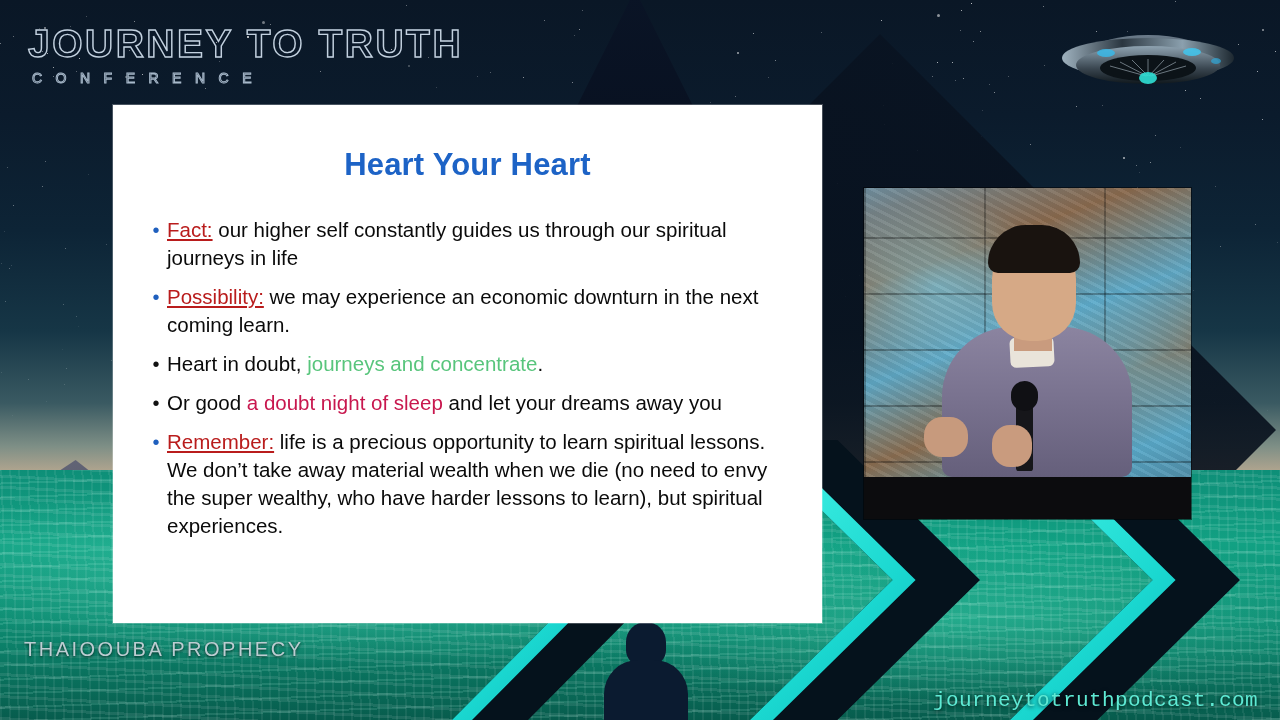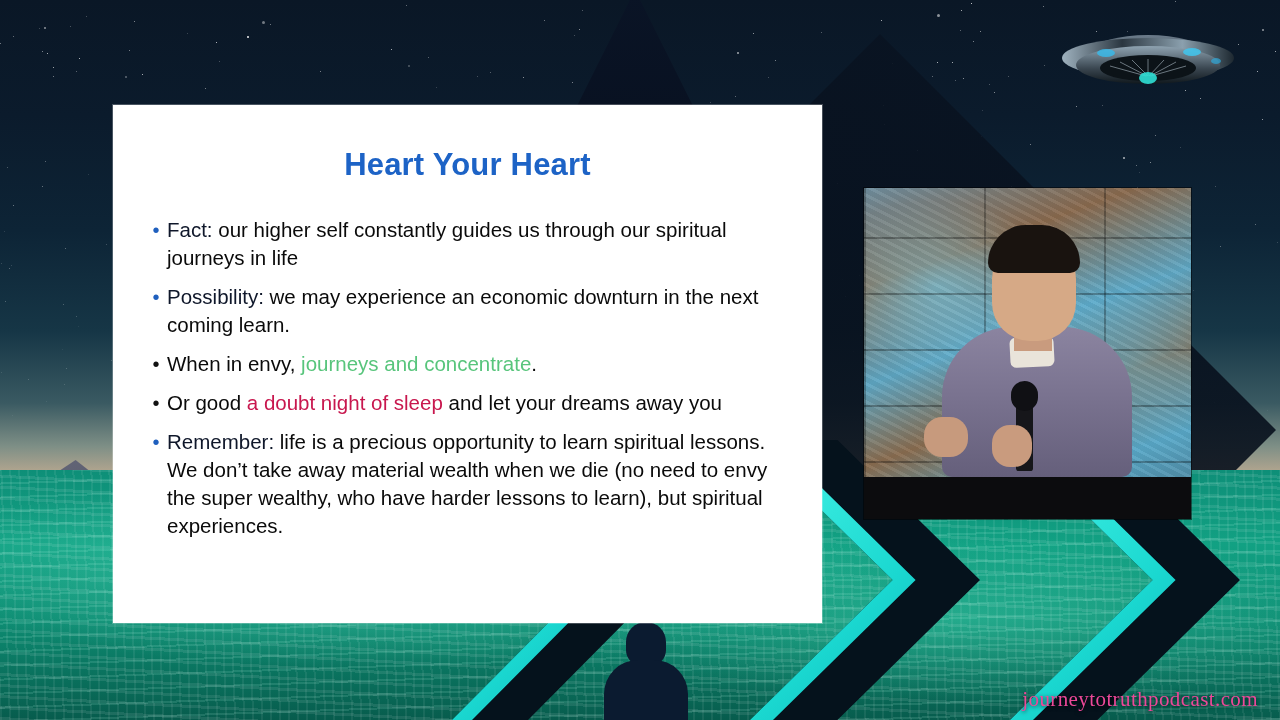--- a/index.html
+++ b/index.html
@@ -90,21 +90,21 @@
   }
   #bullets { margin:33px 24px 0 32px; }
   .bullet { display:flex; align-items:flex-start; margin-bottom:11px; }
   .bullet .dot {
     flex:0 0 auto; width:22px; text-align:center; font-size:20px; line-height:28px;
   }
   .bullet .txt {
     font-size:20.5px; line-height:28px; color:#0a0a0a;
     font-family:"Liberation Sans", sans-serif;
   }
-  .kw { color:#0f172a; }
+  .kw { color:#b91c1c; text-decoration:underline; }
   .green { color:#58c57c; }
   .crimson { color:#c8174e; }
 
   
   #video {
     position:absolute; left:864px; top:188px; width:327px; height:331px;
     overflow:hidden; background:#123; box-shadow:0 0 0 1px rgba(0,0,0,.5);
   }
   .wall {
     position:absolute; inset:0;
@@ -171,22 +171,22 @@
     font-family:"Liberation Sans", sans-serif;
     text-shadow:0 1px 3px rgba(0,0,0,.7);
   }
   #speaker .sub {
     font-size:20px; letter-spacing:2.5px; color:#bccdd2; margin-top:2px;
     font-family:"Liberation Sans", sans-serif;
     text-shadow:0 1px 3px rgba(0,0,0,.7);
   }
   #site {
     position:absolute; right:22px; bottom:8px;
-    font-size:21px; letter-spacing:.4px; color:#ec4899;
-    font-family:Liberation Serif, serif;
+    font-size:21px; letter-spacing:.4px; color:#5eead4;
+    font-family:Liberation Mono, monospace;
     text-shadow:0 1px 4px rgba(0,0,0,.8);
   }
 </style>
 </head>
 <body>
 
 <div id="stage">
 
   <div class="bg-sky"></div>
   <div class="stars" id="stars">
@@ -564,35 +564,39 @@
       <line x1="106" y1="32" x2="91" y2="48"></line>
         <line x1="118" y1="34" x2="92" y2="48"></line>
       <line x1="128" y1="38" x2="93" y2="48"></line>
     </g>
     <ellipse cx="90" cy="50" rx="9" ry="6" fill="#2fe0d6" opacity=".9"></ellipse>
     <ellipse cx="48" cy="25" rx="9" ry="4" fill="#39b9e8" opacity=".85"></ellipse>
     <ellipse cx="134" cy="24" rx="9" ry="4" fill="#3fc6ef" opacity=".85"></ellipse>
     <ellipse cx="158" cy="33" rx="5" ry="3" fill="#2fa8d8" opacity=".7"></ellipse>
   </svg>
 
+  <div id="logo">
+    <div class="l1">JOURNEY TO TRUTH</div>
+    <div class="l2">CONFERENCE</div>
+  </div>
 
   <div id="slide">
     <div id="slide-title">Heart Your Heart</div>
     <div id="bullets">
         <div class="bullet">
           <div class="dot" style="color: rgb(31, 95, 190);">•</div>
           <div class="txt"><span class="kw">Fact:</span><span> our higher self constantly guides us through our spiritual journeys in life</span></div>
         </div>
         <div class="bullet">
           <div class="dot" style="color: rgb(31, 95, 190);">•</div>
           <div class="txt"><span class="kw">Possibility:</span><span> we may experience an economic downturn in the next coming learn.</span></div>
         </div>
         <div class="bullet">
           <div class="dot" style="color: rgb(17, 17, 17);">•</div>
-          <div class="txt"><span>When in envy, </span><span class="green">journeys and concentrate</span><span>.</span></div>
+          <div class="txt"><span>Heart in doubt, </span><span class="green">journeys and concentrate</span><span>.</span></div>
         </div>
         <div class="bullet">
           <div class="dot" style="color: rgb(17, 17, 17);">•</div>
           <div class="txt"><span>Or good </span><span class="crimson">a doubt night of sleep</span><span> and let your dreams away you</span></div>
         </div>
         <div class="bullet">
           <div class="dot" style="color: rgb(31, 95, 190);">•</div>
           <div class="txt"><span class="kw">Remember:</span><span> life is a precious opportunity to learn spiritual lessons. We don’t take away material wealth when we die (no need to envy the super wealthy, who have harder lessons to learn), but spiritual experiences.</span></div>
         </div>
       </div>
@@ -606,16 +610,17 @@
     <div class="head"></div>
     <div class="hair"></div>
     <div class="mic"></div>
     <div class="mic-head"></div>
     <div class="hand-l"></div>
     <div class="hand-r"></div>
     <div class="podium"></div>
   </div>
 
   <div id="speaker">
+    <div class="sub">THAIOOUBA PROPHECY</div>
   </div>
 
   <div id="site">journeytotruthpodcast.com</div>
 </div>
 
 </body></html>

